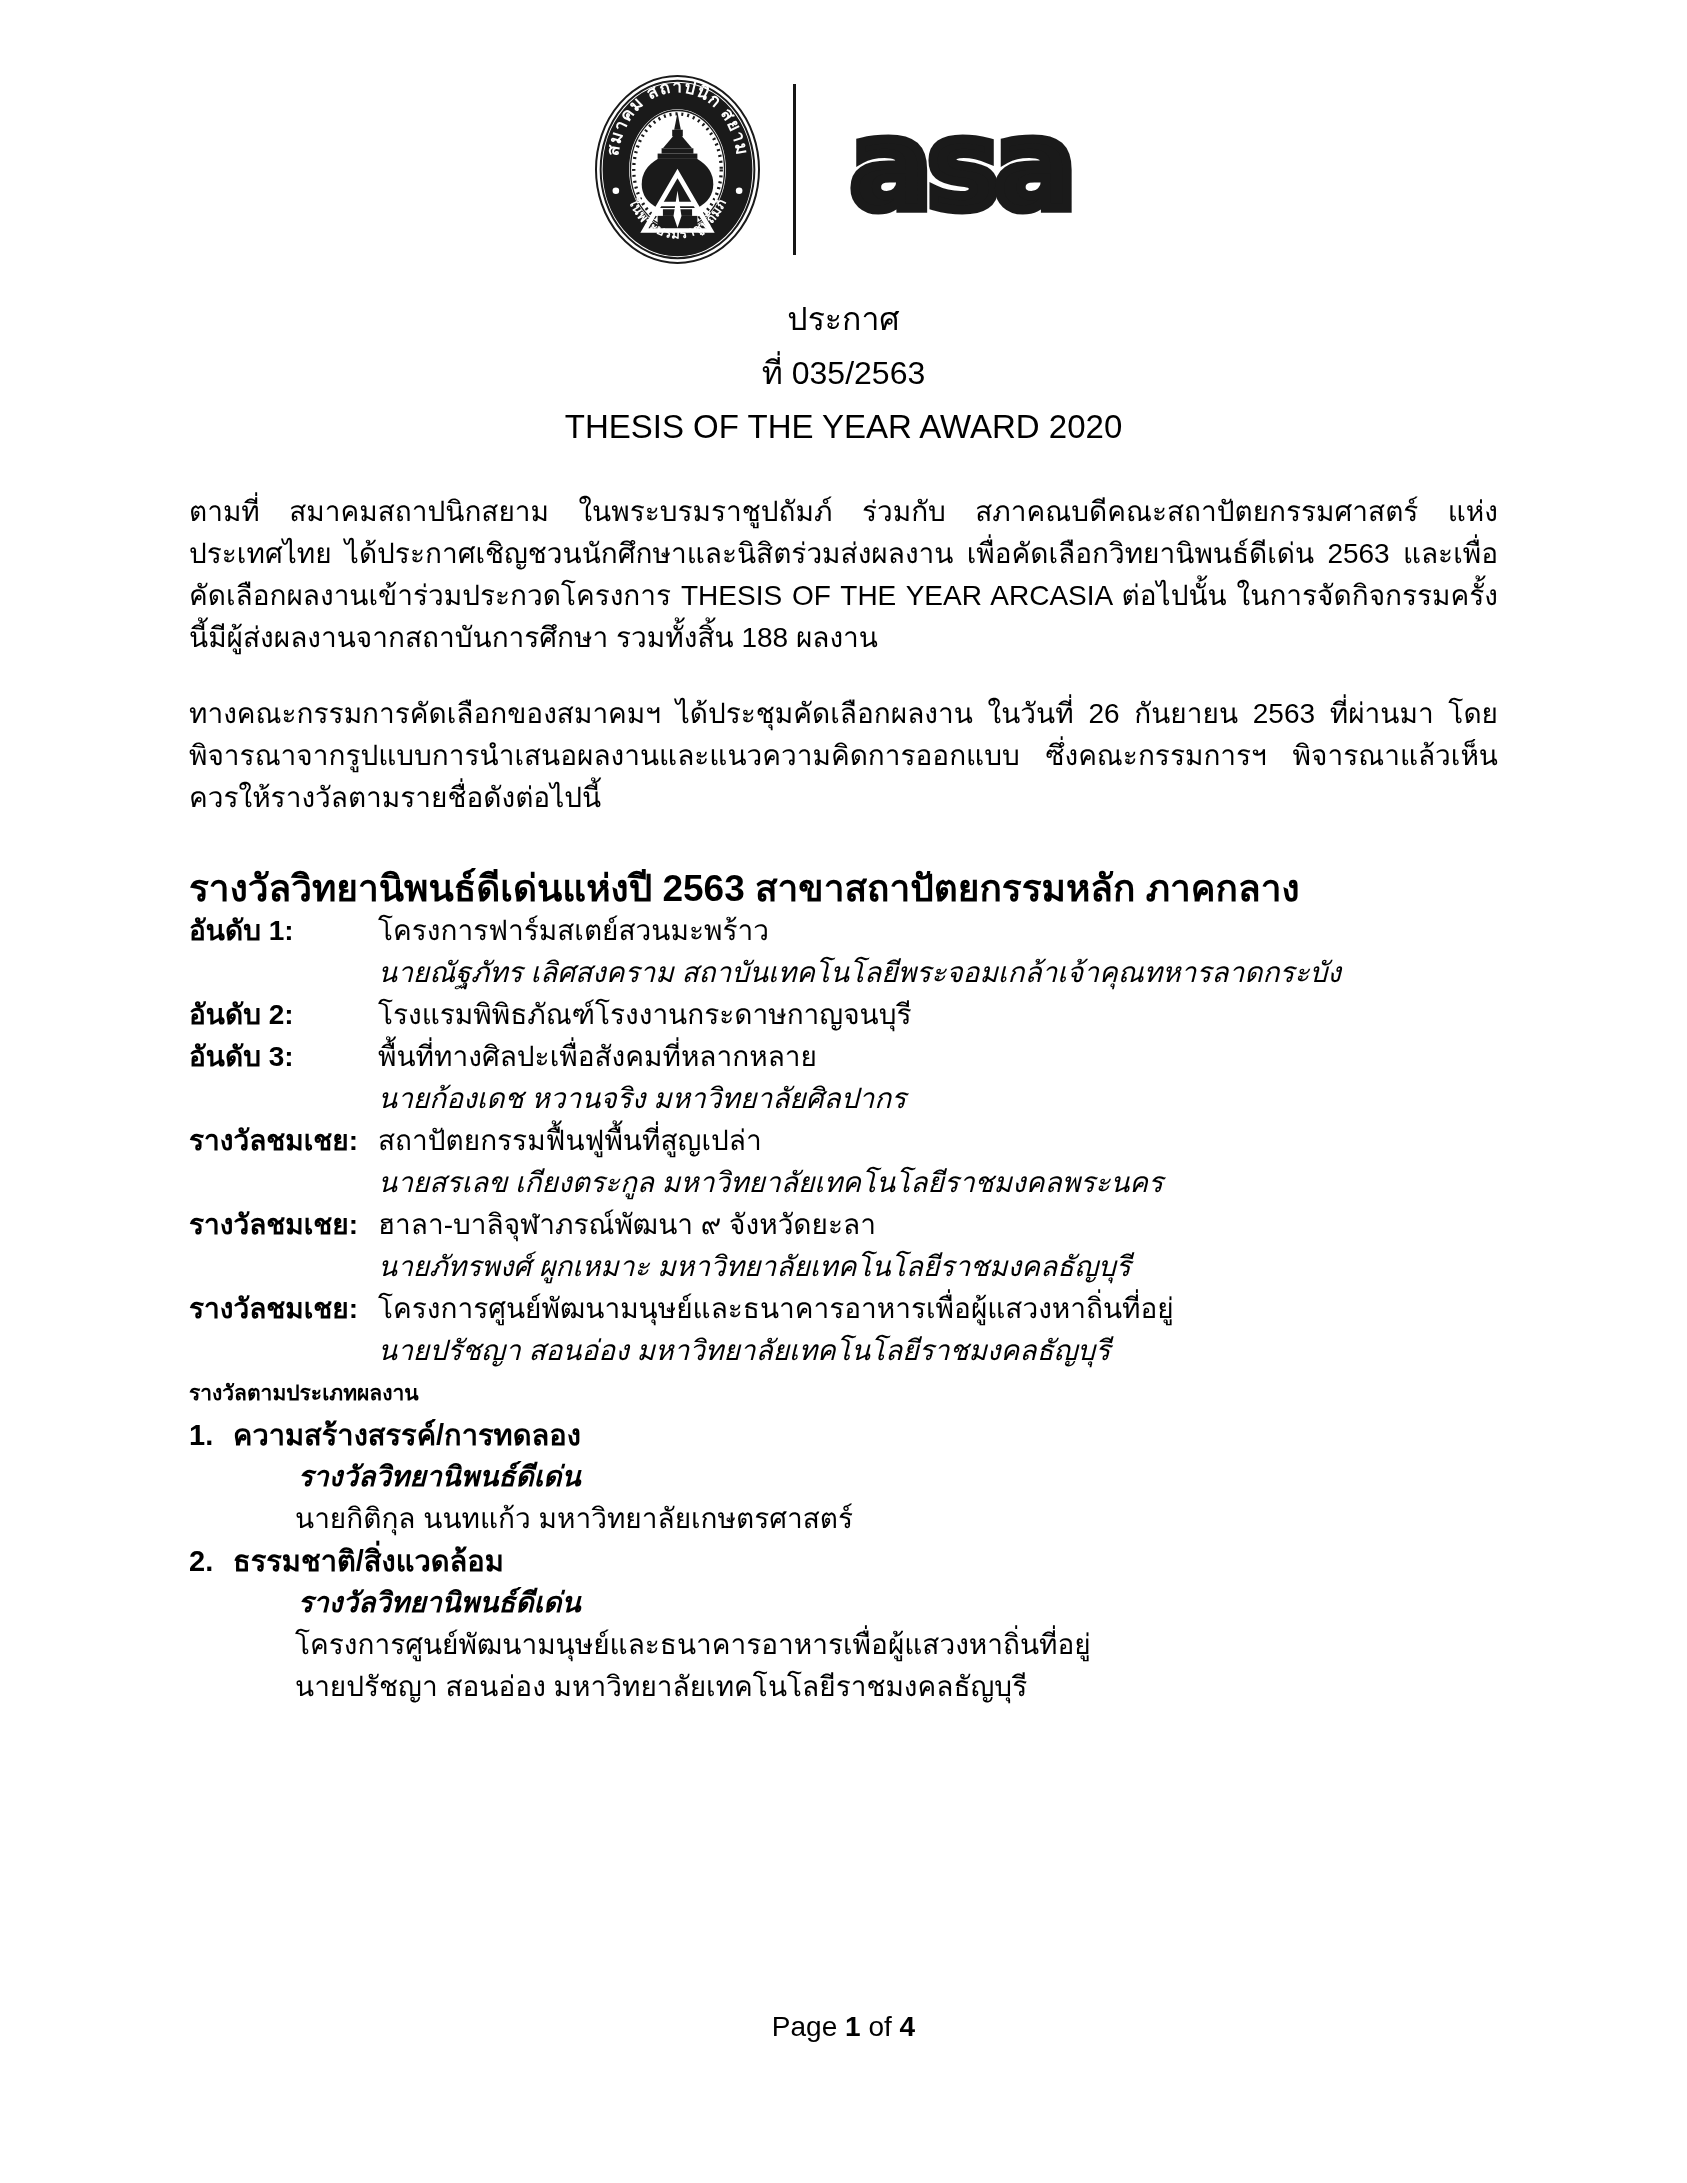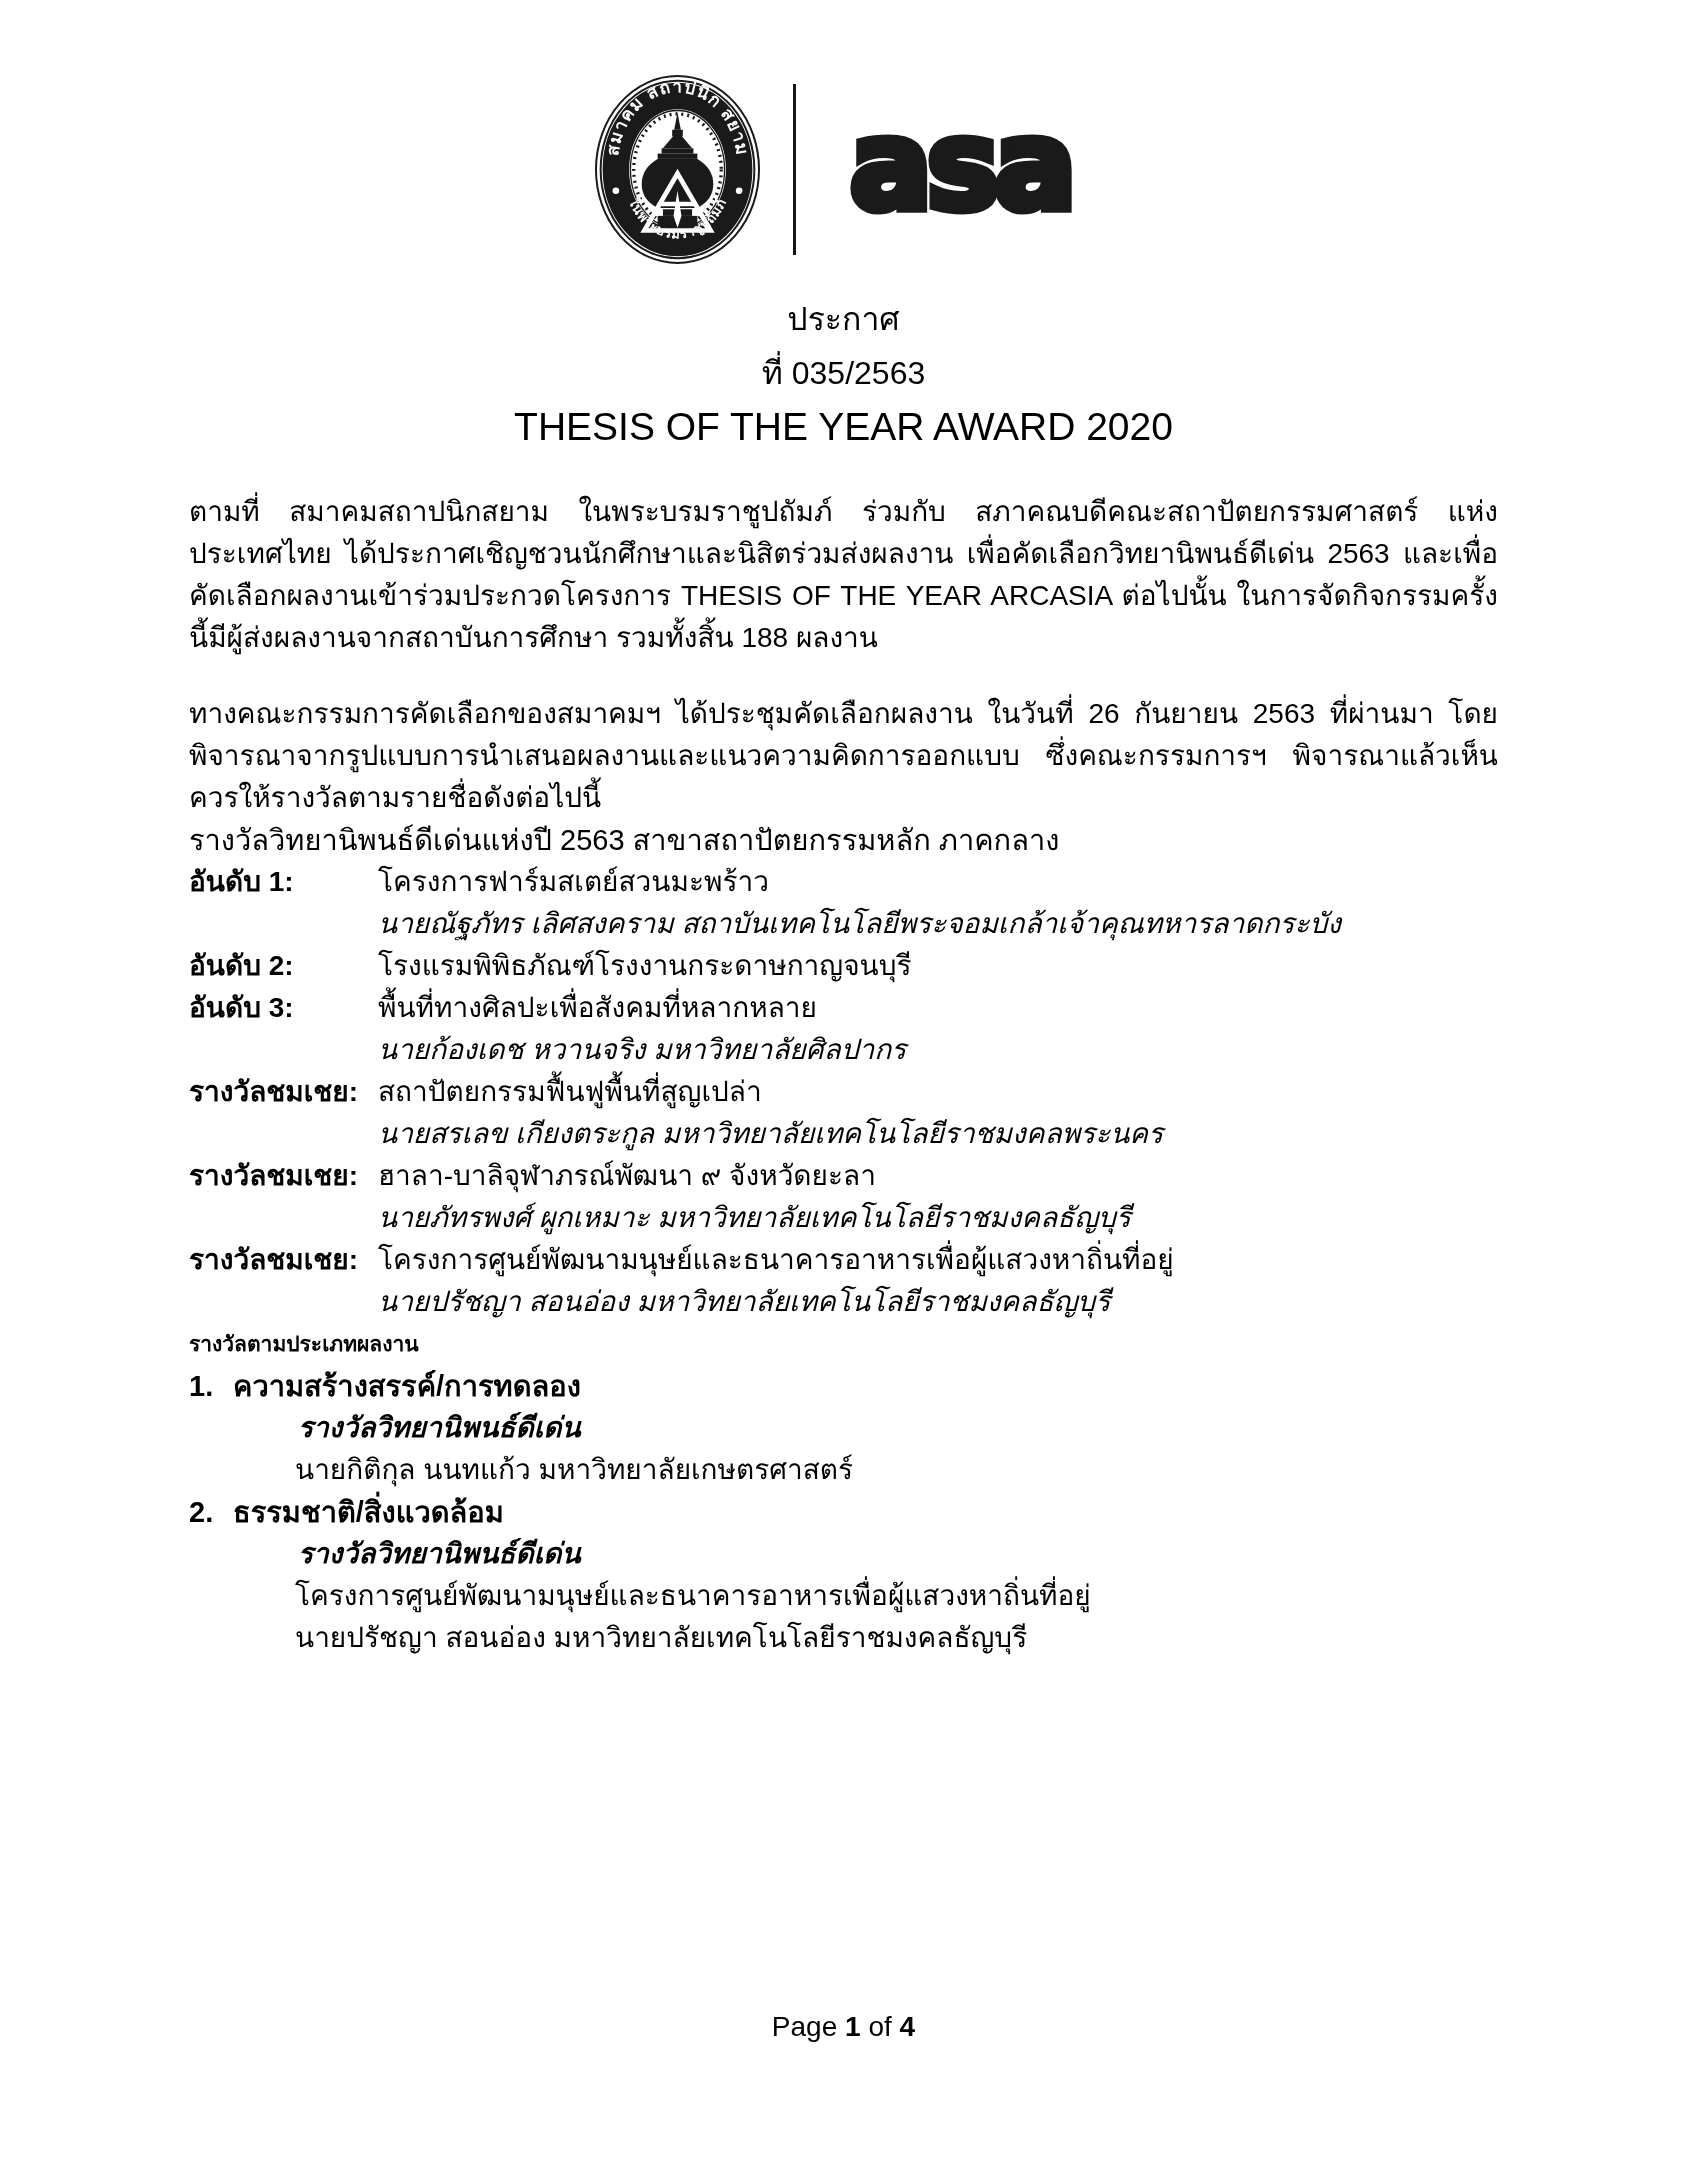--- a/index.html
+++ b/index.html
@@ -25,33 +25,34 @@
   .seal-svg { width:167px; height:191px; }
   .logo-divider { width:3.3px; height:171px; background:#161616; }
   .asa-svg { width:265px; height:132px; }
   
   .title-block {
     margin-top:26.5px;
     text-align:center;
     font-size:32px;
     line-height:54px;
   }
-  .title-en { font-size:39px; }
+  .title-en { font-size:33px; }
   
   .content {
     padding:0 189px;
     font-size:28px;
     line-height:42px;
   }
   .para { text-align:justify; }
   .para-1 { margin-top:37px; }
   .para-2 { margin-top:34px; }
   .sec-heading {
-    font-weight:normal;
-    font-size:29px;
+    margin-top:49px;
+    font-weight:bold;
+    font-size:37px;
   }
   .award-row { display:flex; }
   .award-label { width:189px; flex-shrink:0; font-weight:bold; }
   .award-project { flex:1; }
   .award-author { padding-left:189px;font-style:italic; }
   .cat-heading { font-weight:bold; font-size:21px; }
   .cat-item-header { display:flex; font-weight:bold; font-size:29px; }
   .cat-number { width:44px; flex-shrink:0; }
   .cat-award-label { padding-left:109px; font-weight:bold;font-style:italic; }
   .cat-project, .cat-author { padding-left:106px; }

